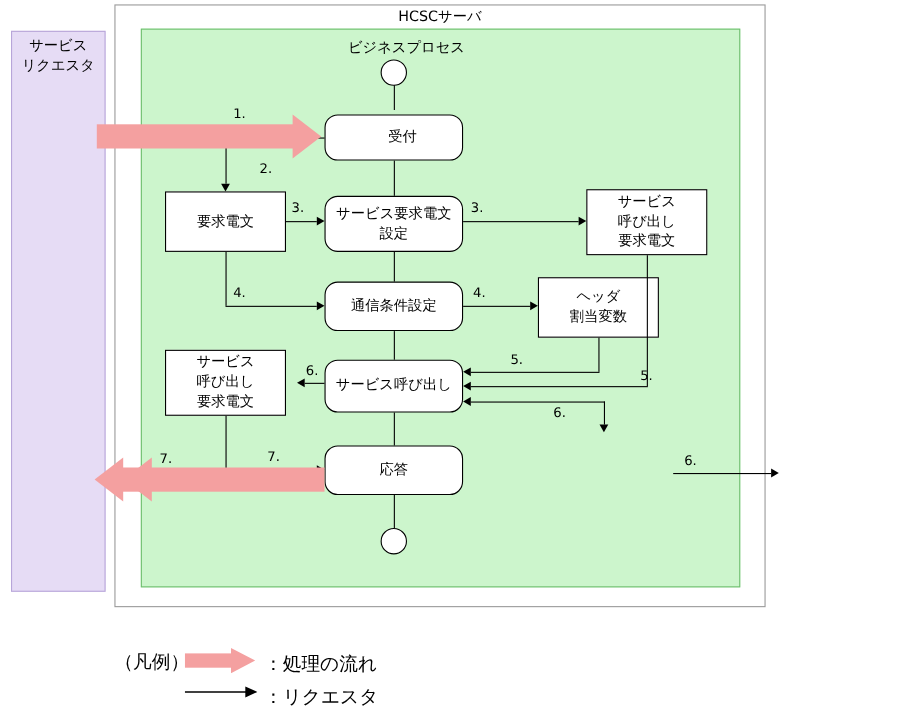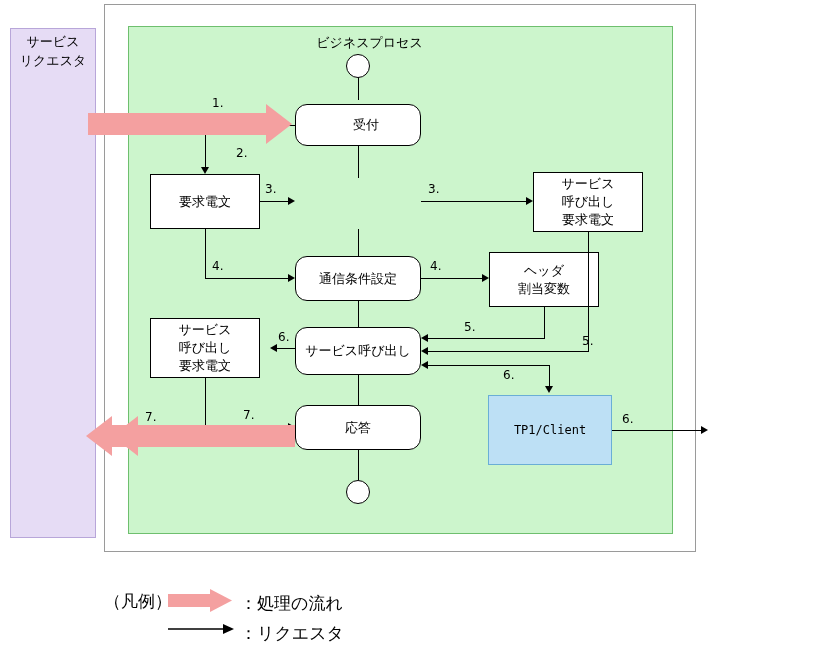--- a/index.html
+++ b/index.html
@@ -134,20 +134,21 @@
     color: #000;
     white-space: nowrap;
   }
 </style>
 </head>
 <body>
 
 <div id="stage">
 
   <div class="abs hcsc-frame"></div>
+  <div class="abs hcsc-title">HCSCサーバ</div>
 
   <div class="abs bp-area"></div>
   <div class="abs bp-title">ビジネスプロセス</div>
 
   <div class="abs requester"></div>
   <div class="abs requester-label">
     <div>サービス</div>
     <div>リクエスタ</div>
   </div>
 
@@ -168,20 +169,26 @@
   <div class="abs circle" style="left:346px; top:480px;"></div>
 
   <div class="abs node rounded" style="left:295px; top:104px; width:126px; height:42px;padding-left:16px;">
     <span>受付</span>
   </div>
 
   <div class="abs node" style="left:150px; top:174px; width:110px; height:55px;">
     <span>要求電文</span>
   </div>
 
+  <div class="abs node rounded" style="left:295px; top:178px; width:126px; height:51px;">
+    <div>
+      <div>サービス要求電文</div>
+      <div>設定</div>
+    </div>
+  </div>
 
   <div class="abs node" style="left:533px; top:172px; width:110px; height:60px;">
     <div>
       <div>サービス</div>
       <div>呼び出し</div>
       <div>要求電文</div>
     </div>
   </div>
 
   <div class="abs node" style="left:489px; top:252px; width:110px; height:55px;">
@@ -204,23 +211,20 @@
   </div>
 
   <div class="abs node rounded" style="left:295px; top:405px; width:126px; height:45px;">
     <span>応答</span>
   </div>
 
   <div class="abs node rounded" style="left:295px; top:327px; width:126px; height:48px;">
     <span>サービス呼び出し</span>
   </div>
 
-  <div class="abs node tp1" style="left:488px; top:395px; width:124px; height:70px;">
-    <span>TP1/Client</span>
-  </div>
 
 
   <div class="abs line hline" style="left:205px; top:125px; width:90px;"></div>
   <div class="abs line vline" style="left:205px; top:125px; height:42px;"></div>
   <div class="abs arrow-d" style="left:201px; top:167px;"></div>
   <div class="abs step" style="left:236px; top:146px;">2.</div>
 
   <div class="abs line hline" style="left:260px; top:201px; width:28px;"></div>
   <div class="abs arrow-r" style="left:288px; top:197px;"></div>
   <div class="abs step" style="left:265px; top:182px;">3.</div>

